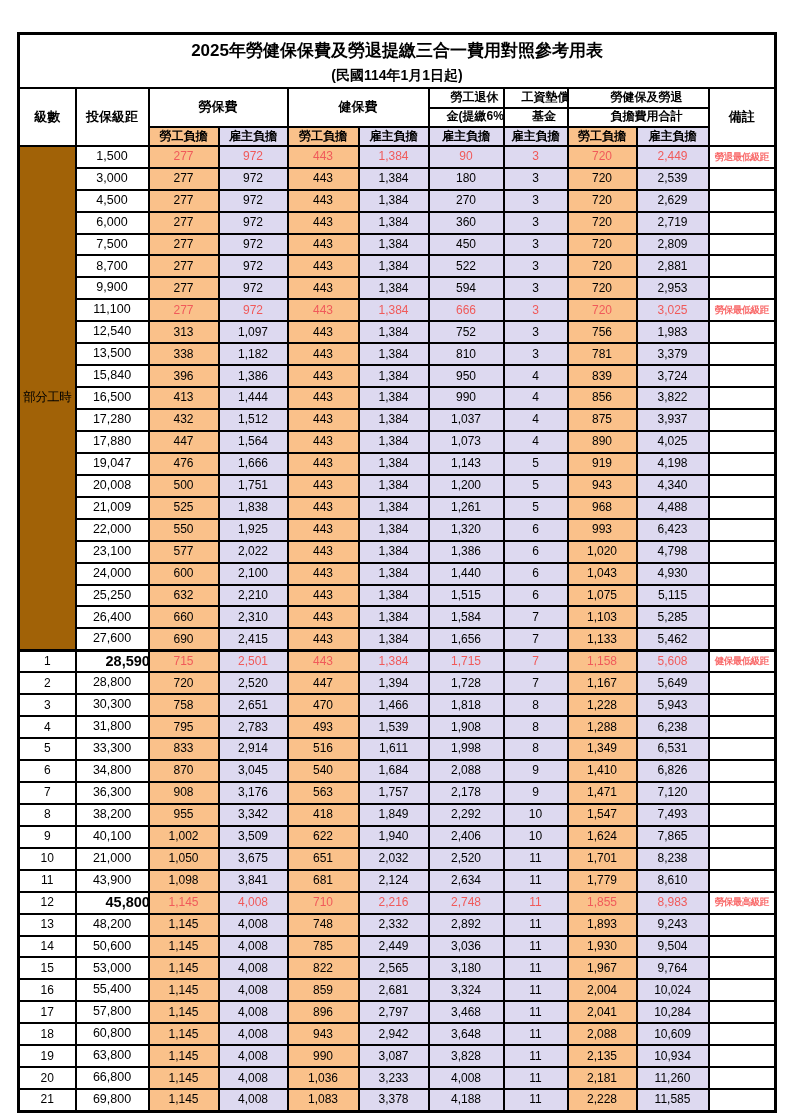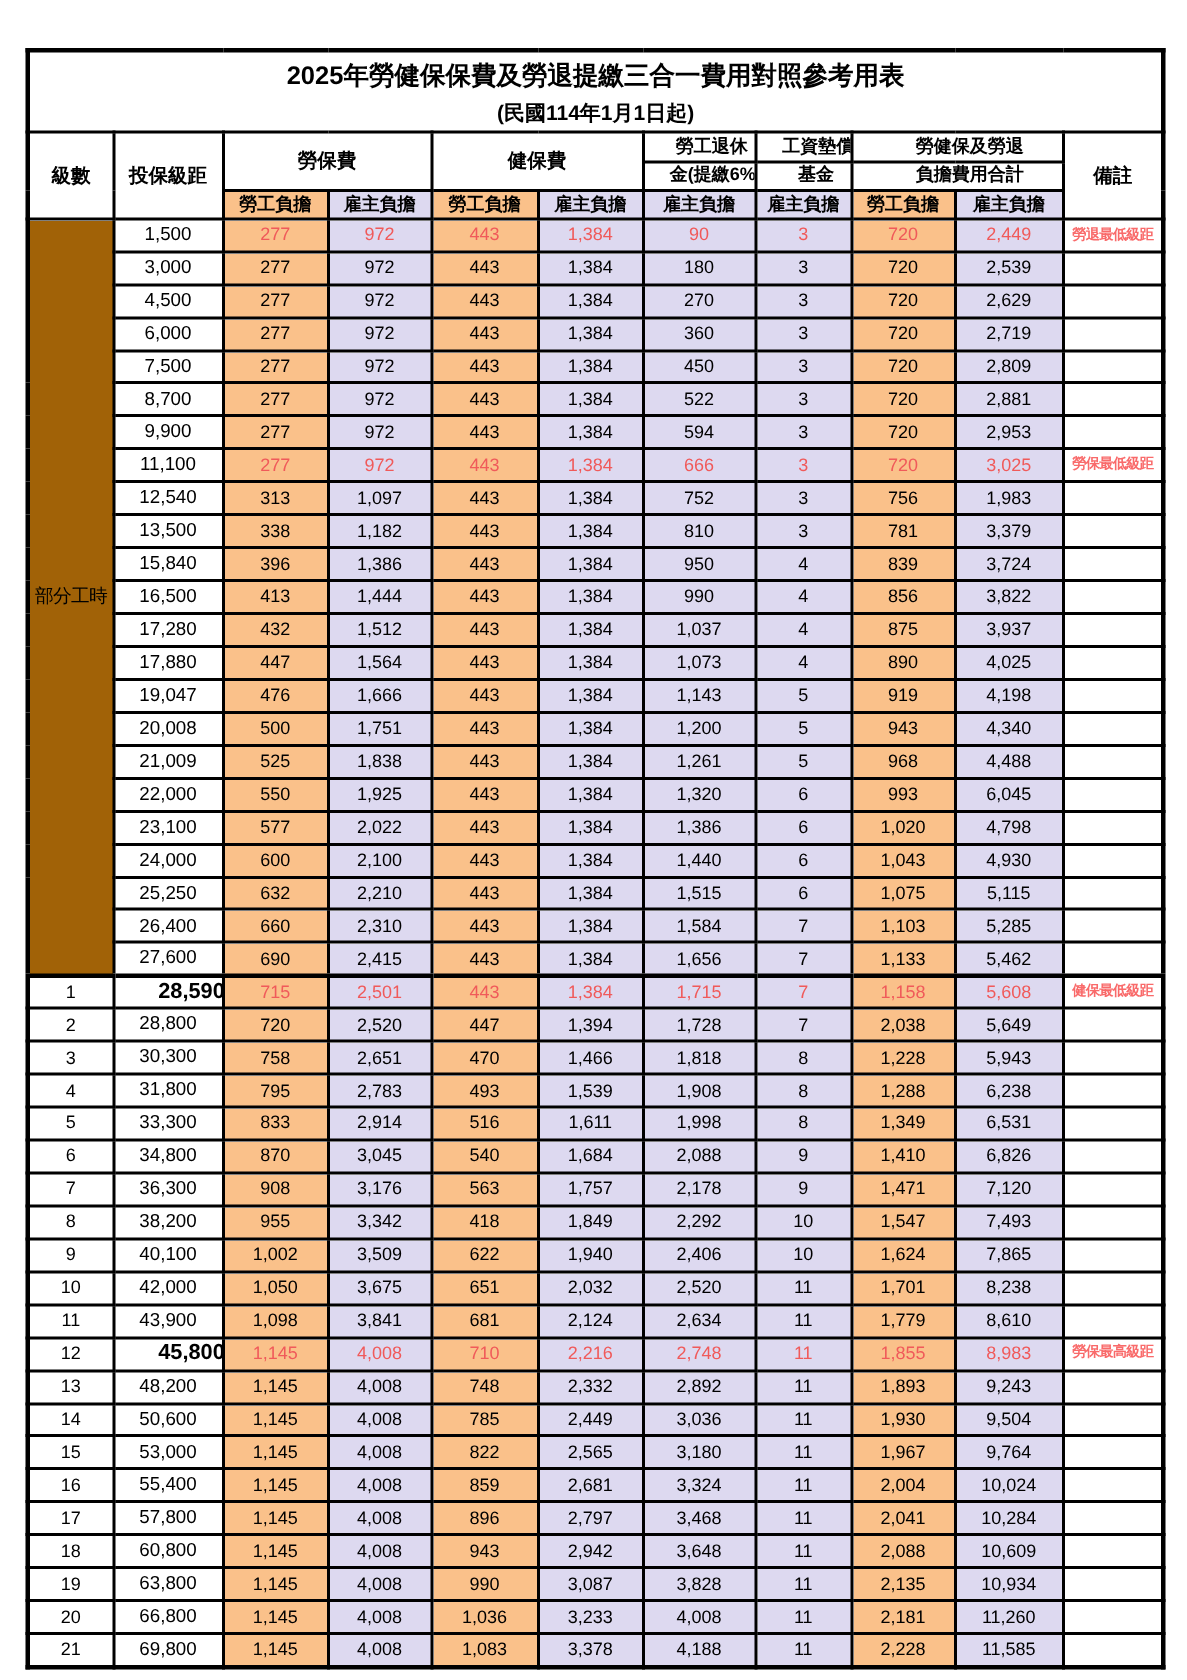--- a/index.html
+++ b/index.html
@@ -295,21 +295,21 @@
         </tr>
         <tr class="data">
           <td class="bracket">22,000</td>
           <td class="c-emp">550</td>
           <td class="c-empr">1,925</td>
           <td class="c-emp">443</td>
           <td class="c-empr">1,384</td>
           <td class="c-empr">1,320</td>
           <td class="c-empr">6</td>
           <td class="c-emp">993</td>
-          <td class="c-empr">6,045</td>
+          <td class="c-empr">6,423</td>
           <td class="remark"></td>
         </tr>
         <tr class="data">
           <td class="bracket">23,100</td>
           <td class="c-emp">577</td>
           <td class="c-empr">2,022</td>
           <td class="c-emp">443</td>
           <td class="c-empr">1,384</td>
           <td class="c-empr">1,386</td>
           <td class="c-empr">6</td>
@@ -380,21 +380,21 @@
         </tr>
         <tr class="data">
           <td class="lvl">2</td>
           <td class="bracket">28,800</td>
           <td class="c-emp">720</td>
           <td class="c-empr">2,520</td>
           <td class="c-emp">447</td>
           <td class="c-empr">1,394</td>
           <td class="c-empr">1,728</td>
           <td class="c-empr">7</td>
-          <td class="c-emp">2,038</td>
+          <td class="c-emp">1,167</td>
           <td class="c-empr">5,649</td>
           <td class="remark"></td>
         </tr>
         <tr class="data">
           <td class="lvl">3</td>
           <td class="bracket">30,300</td>
           <td class="c-emp">758</td>
           <td class="c-empr">2,651</td>
           <td class="c-emp">470</td>
           <td class="c-empr">1,466</td>
@@ -477,21 +477,21 @@
           <td class="c-emp">622</td>
           <td class="c-empr">1,940</td>
           <td class="c-empr">2,406</td>
           <td class="c-empr">10</td>
           <td class="c-emp">1,624</td>
           <td class="c-empr">7,865</td>
           <td class="remark"></td>
         </tr>
         <tr class="data">
           <td class="lvl">10</td>
-          <td class="bracket">42,000</td>
+          <td class="bracket">21,000</td>
           <td class="c-emp">1,050</td>
           <td class="c-empr">3,675</td>
           <td class="c-emp">651</td>
           <td class="c-empr">2,032</td>
           <td class="c-empr">2,520</td>
           <td class="c-empr">11</td>
           <td class="c-emp">1,701</td>
           <td class="c-empr">8,238</td>
           <td class="remark"></td>
         </tr>

